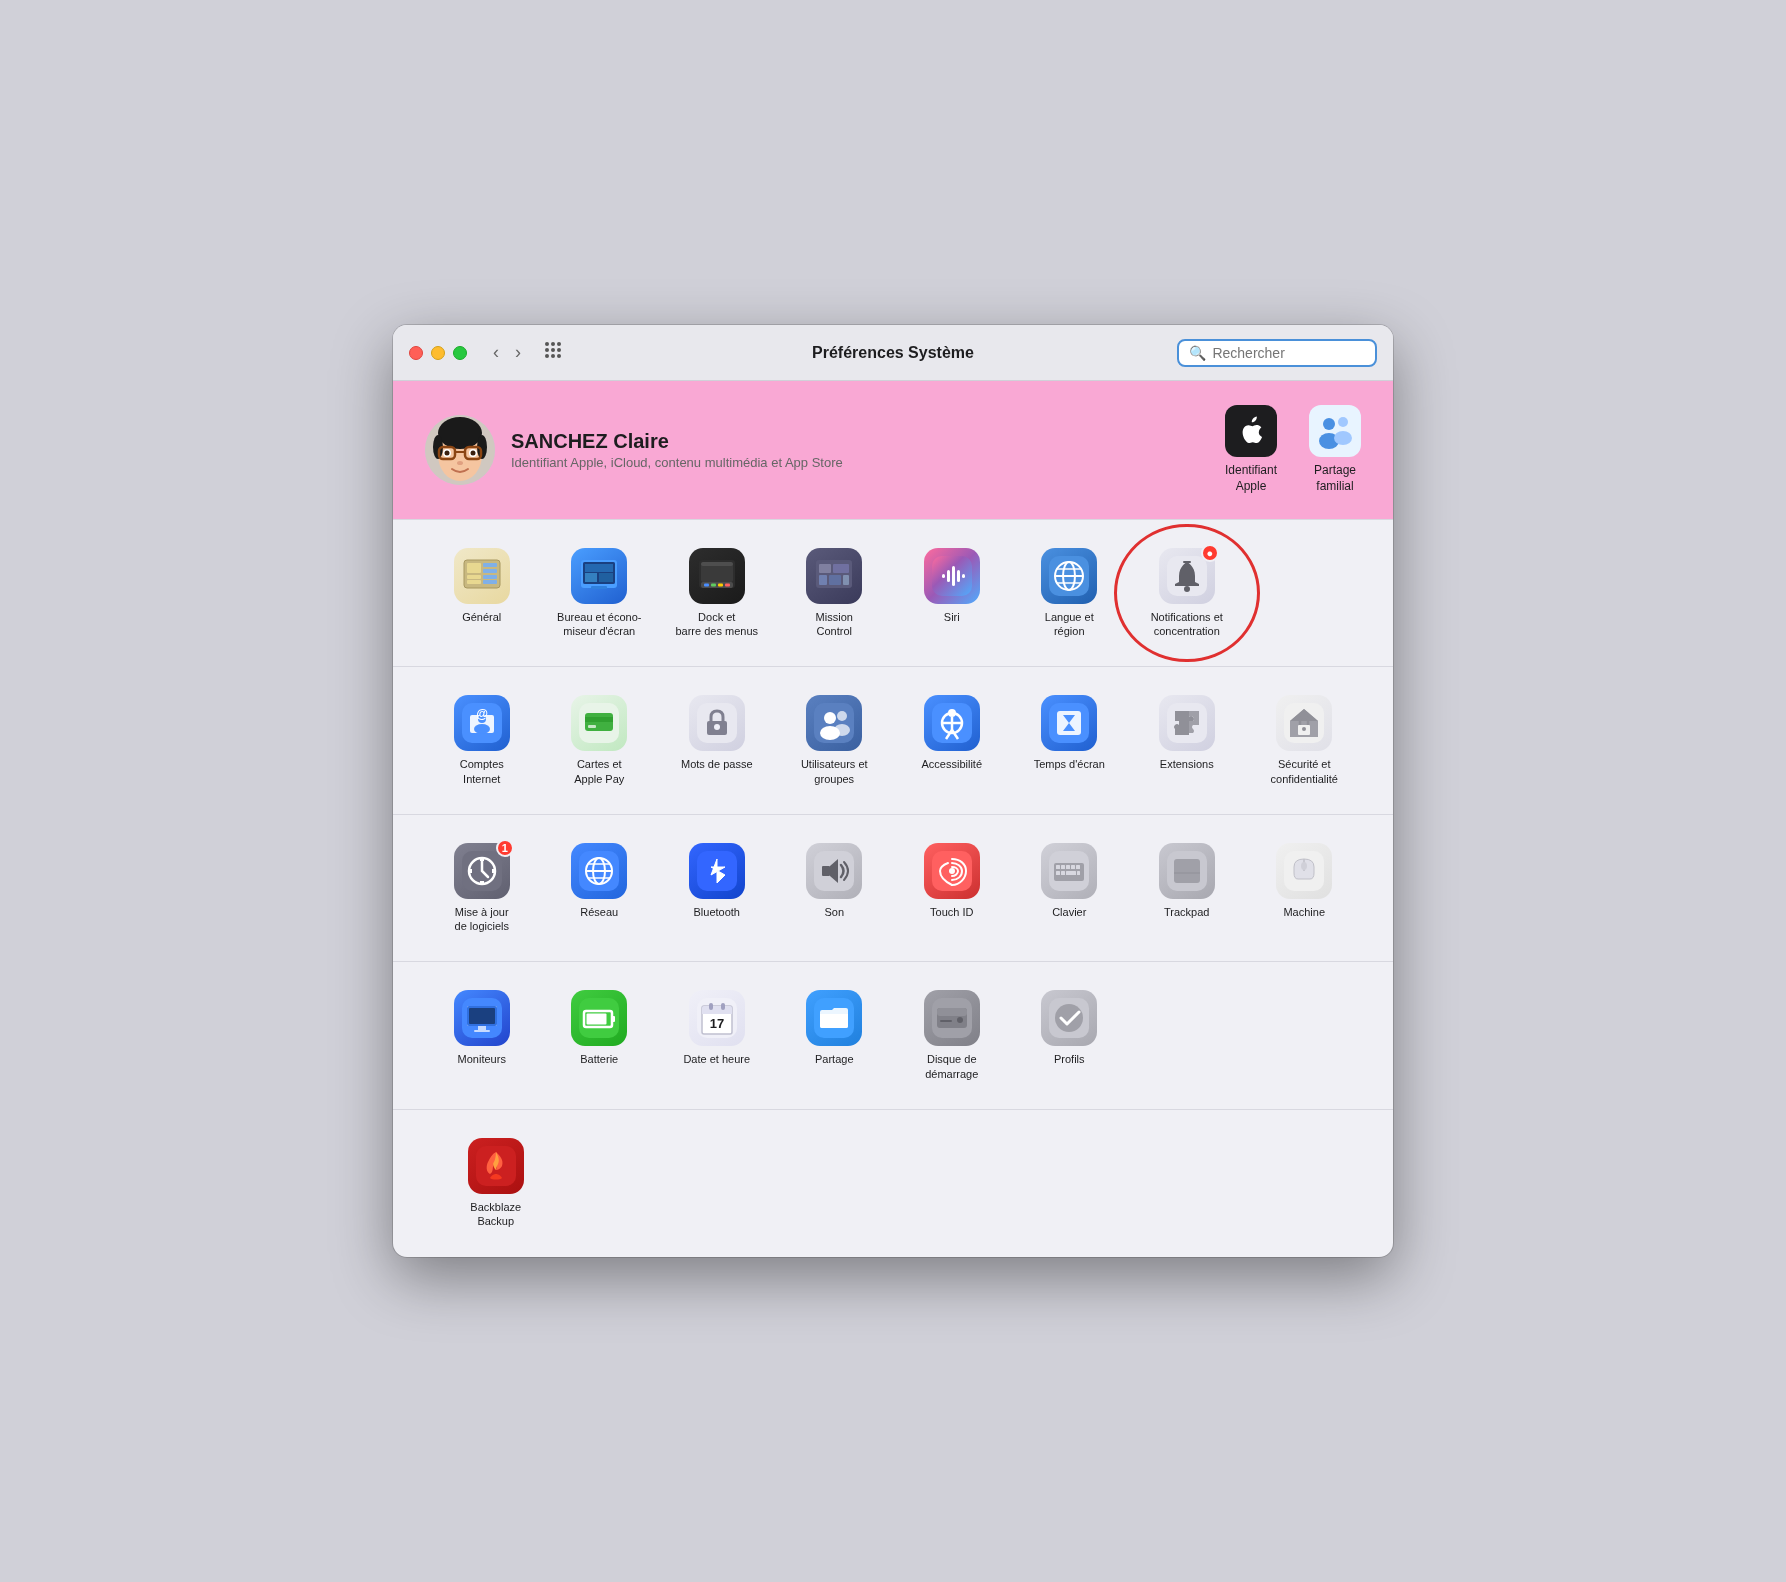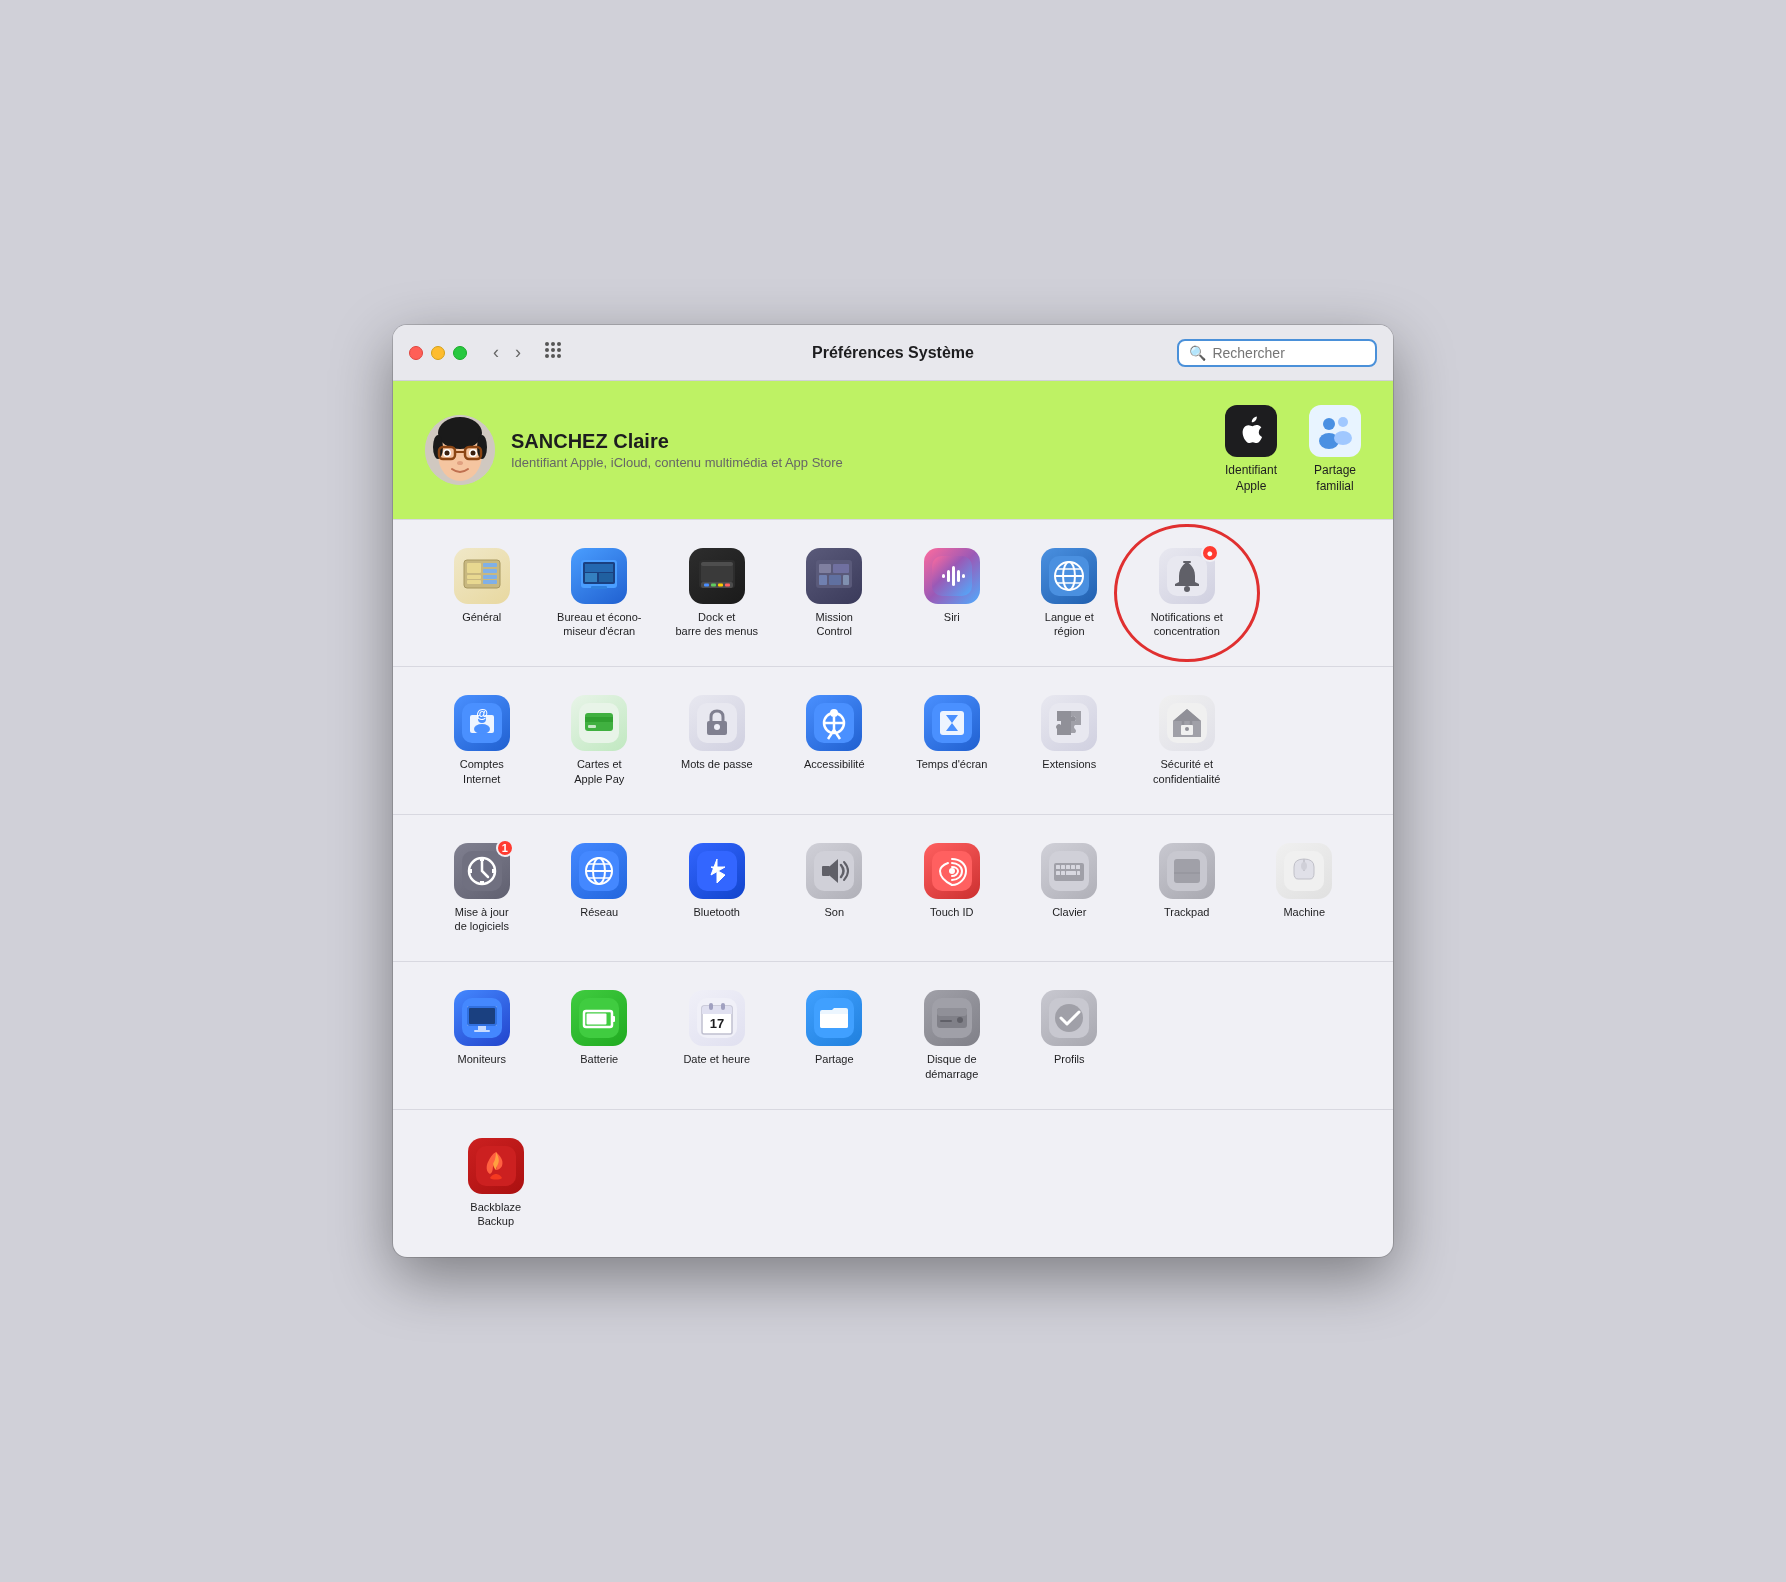--- a/index.html
+++ b/index.html
@@ -100,21 +100,21 @@
     }
     .content {
       padding: 0;
     }
     
     .profile-section {
       display: flex;
       align-items: center;
       padding: 24px 32px;
       border-bottom: 1px solid #d8d8e0;
-      background: #bef264;
+      background: #f9a8d4;
       justify-content: space-between;
     }
     .profile-left {
       display: flex;
       align-items: center;
       gap: 16px;
     }
     .avatar {
       width: 70px;
       height: 70px;
@@ -600,20 +600,32 @@
             <svg width="40" height="40" viewBox="0 0 40 40">
               <rect x="0" y="0" width="40" height="40" rx="10" fill="#e8e8f0"></rect>
               <rect x="10" y="18" width="20" height="14" rx="2" fill="#808090"></rect>
               <path d="M14 18 L14 14 Q14 8 20 8 Q26 8 26 14 L26 18" fill="none" stroke="#808090" stroke-width="3"></path>
               <circle cx="20" cy="24" r="3" fill="#f0f0f8"></circle>
             </svg>
           </div>
           <span class="pref-label">Mots de passe</span>
         </div>
 
+        <div class="pref-item">
+          <div class="pref-icon icon-utilisateurs">
+            <svg width="40" height="40" viewBox="0 0 40 40">
+              <rect x="0" y="0" width="40" height="40" rx="10" fill="#5a80c0"></rect>
+              <circle cx="16" cy="15" r="6" fill="white"></circle>
+              <ellipse cx="16" cy="30" rx="10" ry="7" fill="white"></ellipse>
+              <circle cx="28" cy="13" r="5" fill="rgba(255,255,255,0.7)"></circle>
+              <ellipse cx="28" cy="27" rx="8" ry="6" fill="rgba(255,255,255,0.7)"></ellipse>
+            </svg>
+          </div>
+          <span class="pref-label">Utilisateurs et<br>groupes</span>
+        </div>
 
         <div class="pref-item">
           <div class="pref-icon icon-accessibilite">
             <svg width="40" height="40" viewBox="0 0 40 40">
               <rect x="0" y="0" width="40" height="40" rx="10" fill="#4a90ff"></rect>
               <circle cx="20" cy="10" r="4" fill="white"></circle>
               <circle cx="20" cy="20" r="10" fill="none" stroke="white" stroke-width="2.5"></circle>
               <line x1="20" y1="10" x2="20" y2="30" stroke="none"></line>
 
               <line x1="10" y1="20" x2="30" y2="20" stroke="white" stroke-width="2.5"></line>

